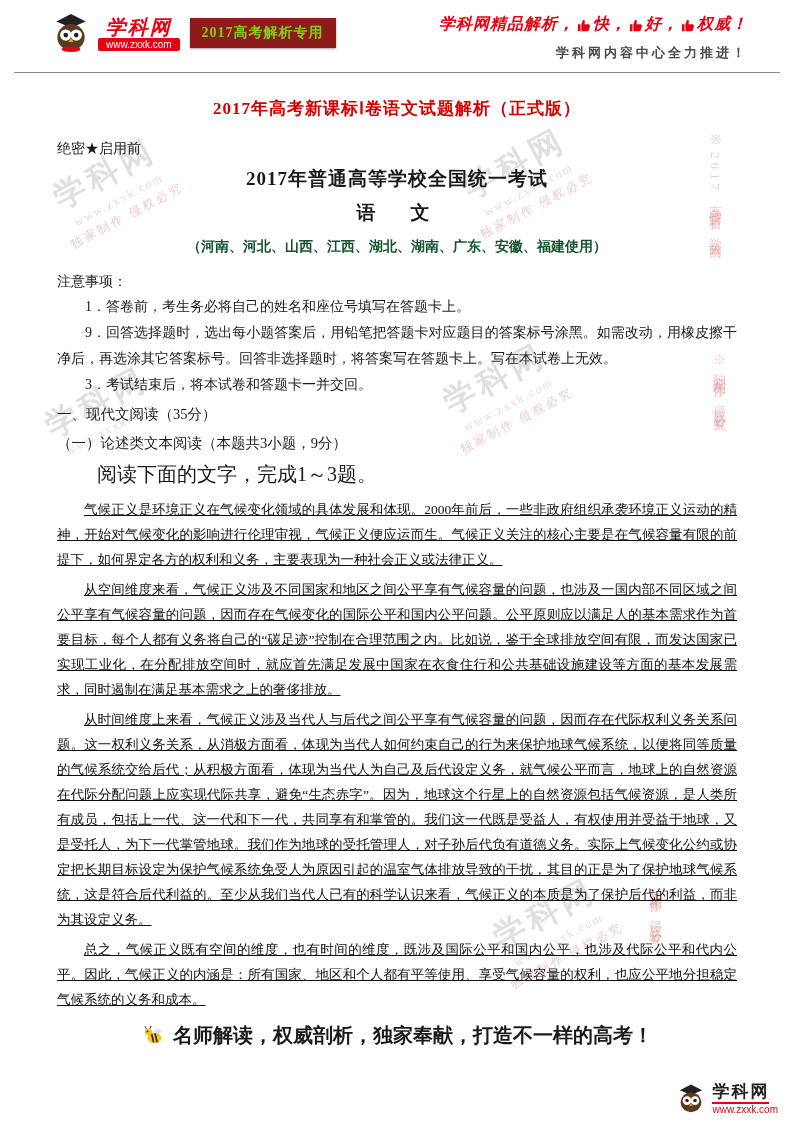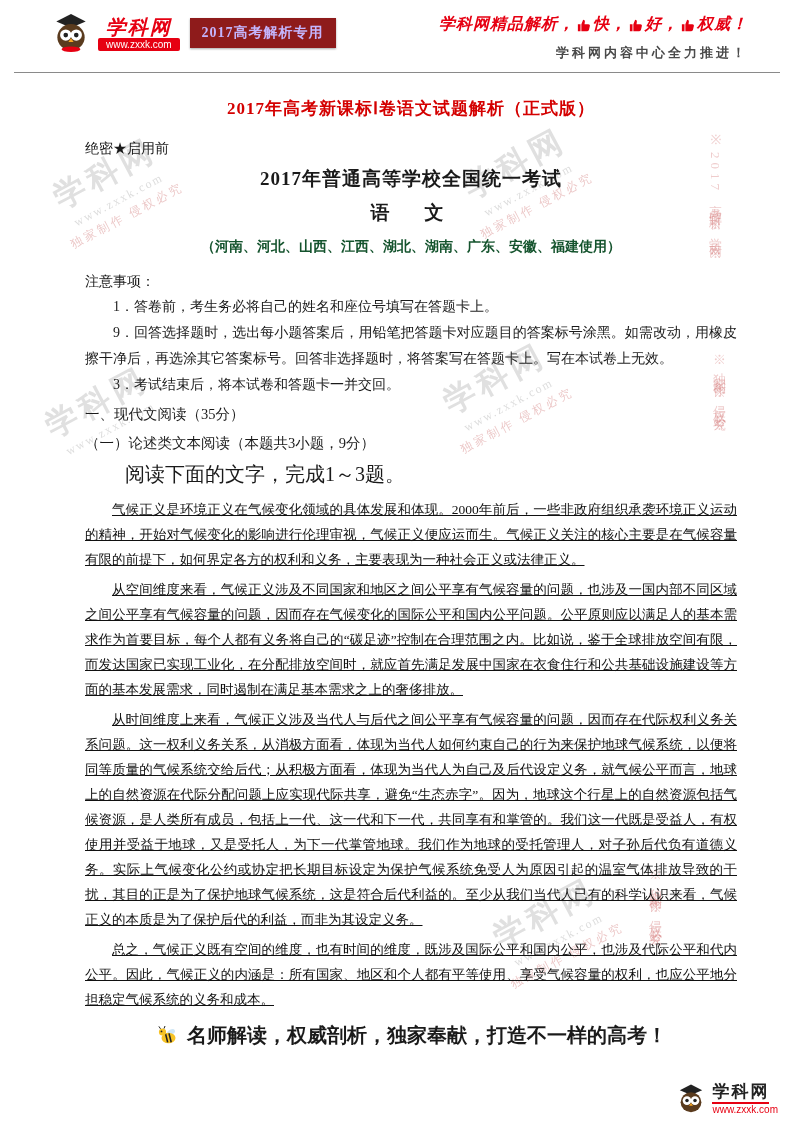--- a/index.html
+++ b/index.html
@@ -7,29 +7,29 @@
   body { font-family:"Liberation Serif", serif; }
   .page { width:794px; height:1123px; background:#ffffff; margin:0 auto; position:relative; overflow:hidden; color:#1a1a1a; }
 
   
   .header { display:flex; justify-content:space-between; align-items:flex-start; padding:12px 46px 0 50px; position:relative; z-index:3; }
   .logo-left { display:flex; align-items:center; }
   .owl-icon { width:42px; height:42px; flex:0 0 auto; }
   .logo-stack { margin-left:6px; display:flex; flex-direction:column; align-items:center; }
   .logo-site { color:#e60012; font-weight:bold; font-size:20px; font-style:italic; line-height:1.1; letter-spacing:2px; }
   .logo-url { background:#e60012; color:#fff; font-size:10px; padding:1px 8px; font-family:"Liberation Sans",sans-serif; border-radius:2px; }
-  .logo-banner { background:#8e1b1b; color:#c4b5fd; font-weight:bold; font-size:14px; padding:6px 12px; margin-left:10px; letter-spacing:1px; box-shadow:0 1px 2px rgba(0,0,0,.35); }
+  .logo-banner { background:#8e1b1b; color:#84cc16; font-weight:bold; font-size:14px; padding:6px 12px; margin-left:10px; letter-spacing:1px; box-shadow:0 1px 2px rgba(0,0,0,.35); }
   .slogans { text-align:right; padding-top:2px; }
   .slogan-main { color:#e60012; font-weight:bold; font-size:16px; font-style:italic; display:flex; align-items:center; justify-content:flex-end; gap:1px; letter-spacing:1px;font-family:Liberation Serif, serif; }
   .thumb-icon { width:14px; height:14px; display:inline-block; margin:0 1px; }
   .slogan-sub { color:#4a4a4a; font-size:13px; letter-spacing:3px; margin-top:9px; font-weight:bold; }
   .divider { border-bottom:1.5px solid #8a8a8a; margin:10px 14px 0 14px; position:relative; z-index:3; }
 
   
-  .content { padding:0 57px; position:relative; z-index:2;margin-left:28px; }
+  .content { padding:0 57px; position:relative; z-index:2; }
   .doc-title { text-align:center; color:#d40000; font-size:17px; font-weight:bold; margin-top:24px; letter-spacing:1px; }
   .secrecy { font-size:14px; margin-top:20px; }
   .exam-title { text-align:center; font-size:19px; font-weight:bold; margin-top:8px; letter-spacing:1px; }
   .subject { text-align:center; font-size:19px; font-weight:bold; margin-top:8px; letter-spacing:8px; }
   .regions { text-align:center; color:#14532d; font-size:14px; font-weight:bold; margin-top:12px; }
   .notice-head { font-size:14px; margin-top:13px; line-height:1.8; }
   .notice-item { font-size:14px; line-height:1.85; text-indent:2em; text-align:justify; }
   .bold-head { font-size:14.5px; font-weight:normal; margin-top:3px; line-height:1.8; }
   .intro-line { font-size:20px; line-height:1.8; text-indent:2em; }
   .passage p { font-size:13.5px; line-height:25px; text-indent:2em; text-align:justify; margin-top:5px; color:#111;text-decoration:underline; }

